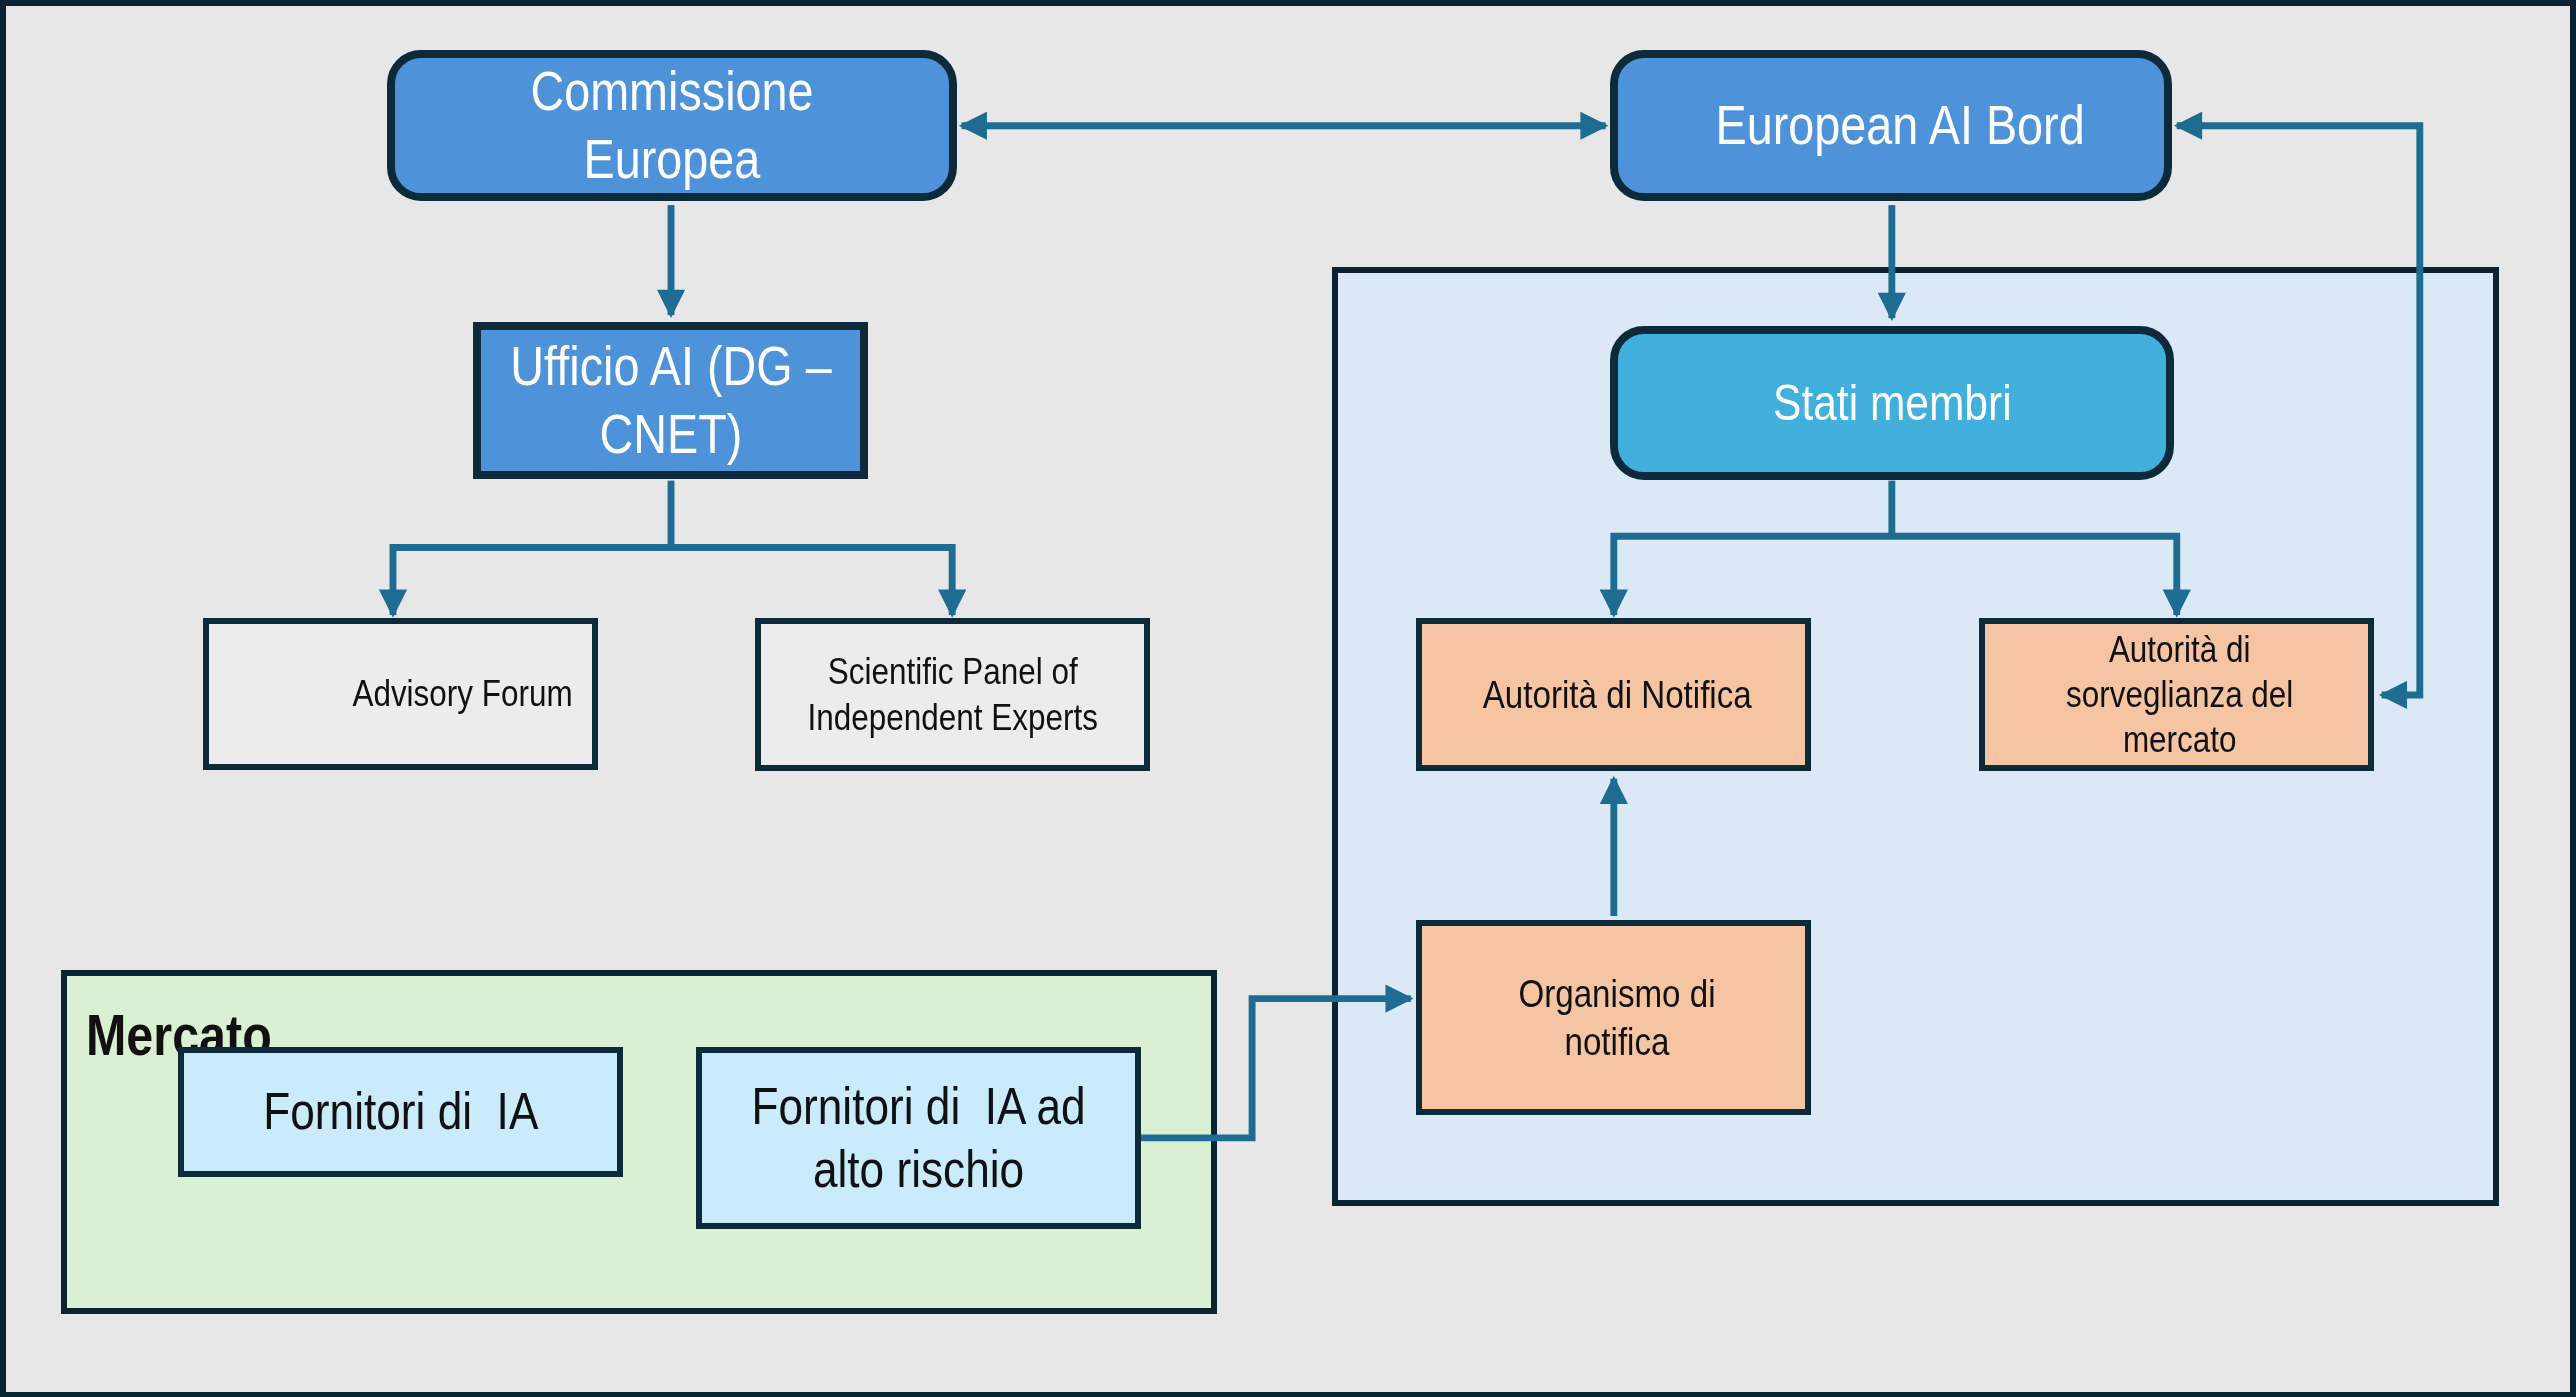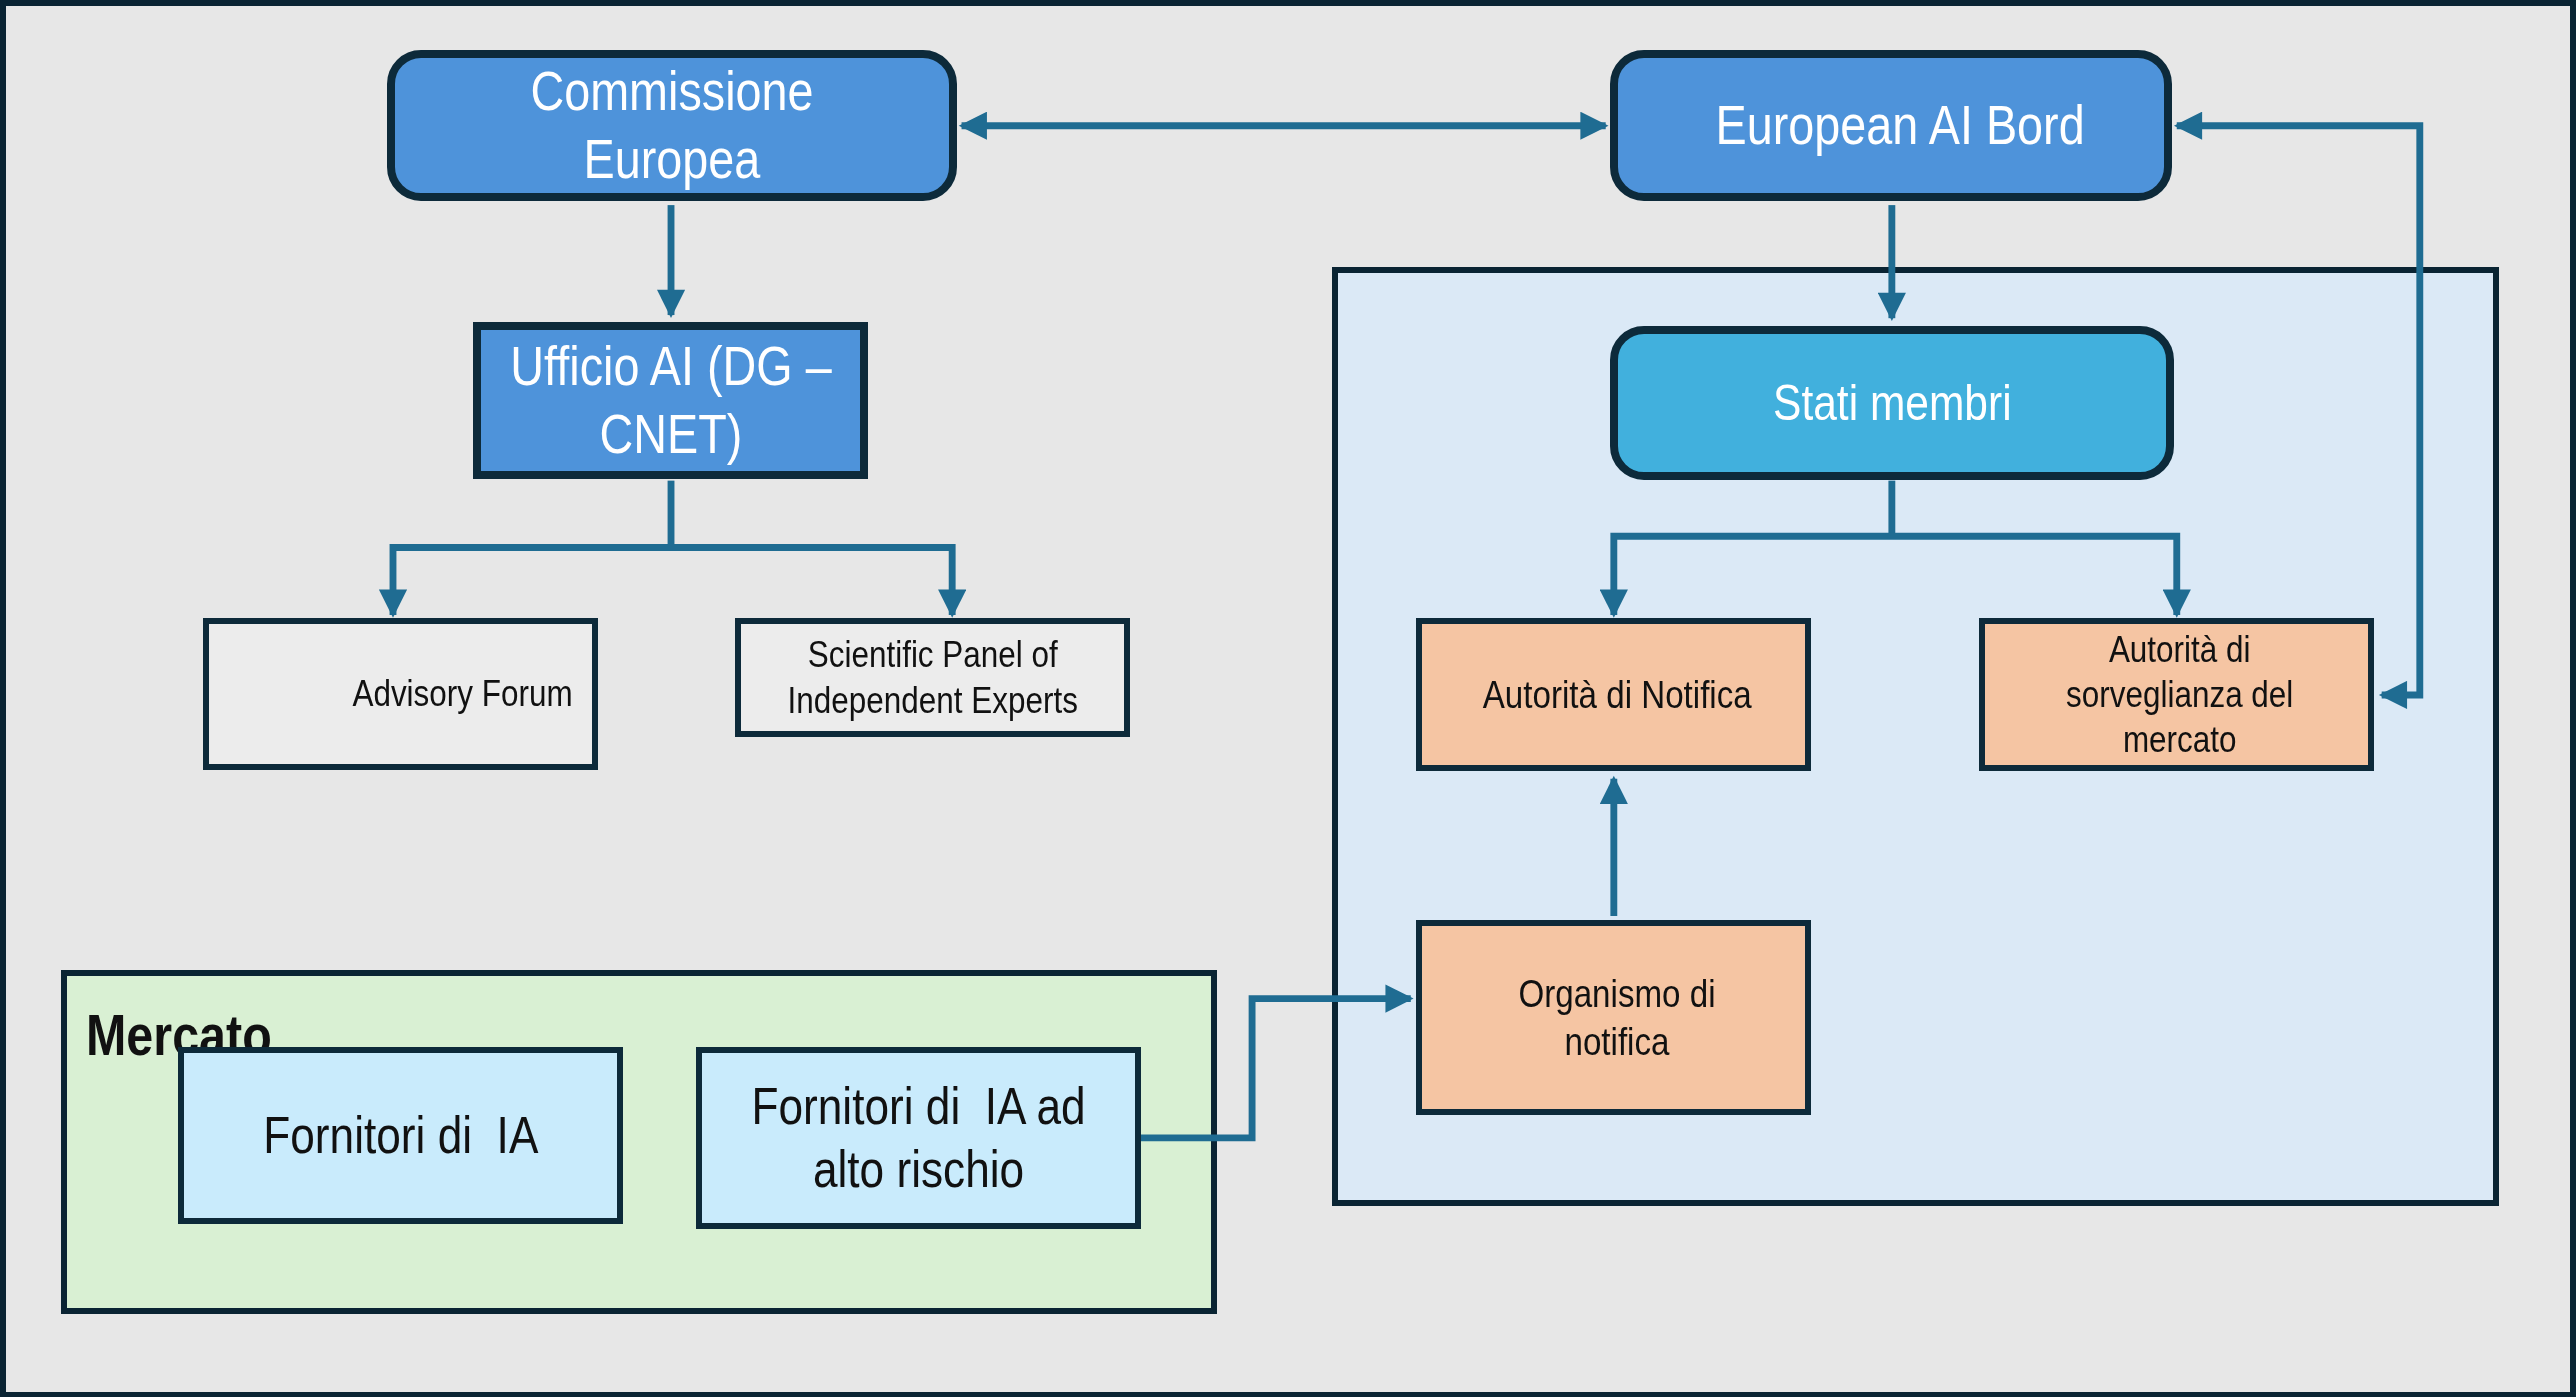--- a/index.html
+++ b/index.html
@@ -91,21 +91,21 @@
 
   <div class="node blue f-xl" style="left:473px;top:322px;width:395px;height:157px;justify-content:center;">
     <span class="lbl">Ufficio AI (DG –
 CNET)</span>
   </div>
 
   <div class="node gray f-sm" style="left:203px;top:618px;width:395px;height:152px;justify-content:flex-end;">
     <span class="lbl">Advisory Forum</span>
   </div>
 
-  <div class="node gray f-sm" style="left:735px;top:618px;width:395px;height:119px;">
+  <div class="node gray f-sm" style="left:755px;top:618px;width:395px;height:153px;">
     <span class="lbl">Scientific Panel of
 Independent Experts</span>
   </div>
 
   <div class="node cyan rounded f-xl" style="left:1610px;top:326px;width:564px;height:154px;font-size:50px;">
     <span class="lbl">Stati membri</span>
   </div>
 
   <div class="node peach f-md" style="left:1416px;top:618px;width:395px;height:153px;">
     <span class="lbl">Autorità di Notifica</span>
@@ -115,21 +115,21 @@
     <span class="lbl">Autorità di
 sorveglianza del
 mercato</span>
   </div>
 
   <div class="node peach f-md" style="left:1416px;top:920px;width:395px;height:195px;">
     <span class="lbl">Organismo di
 notifica</span>
   </div>
 
-  <div class="node ltblue f-lg" style="left:178px;top:1047px;width:445px;height:177px;justify-content:center;">
+  <div class="node ltblue f-lg" style="left:178px;top:1047px;width:445px;height:130px;justify-content:center;">
     <span class="lbl">Fornitori di  IA</span>
   </div>
 
   <div class="node ltblue f-lg" style="left:696px;top:1047px;width:445px;height:182px;">
     <span class="lbl">Fornitori di  IA ad
 alto rischio</span>
   </div>
 
   <div class="frame"></div>
 </div>

